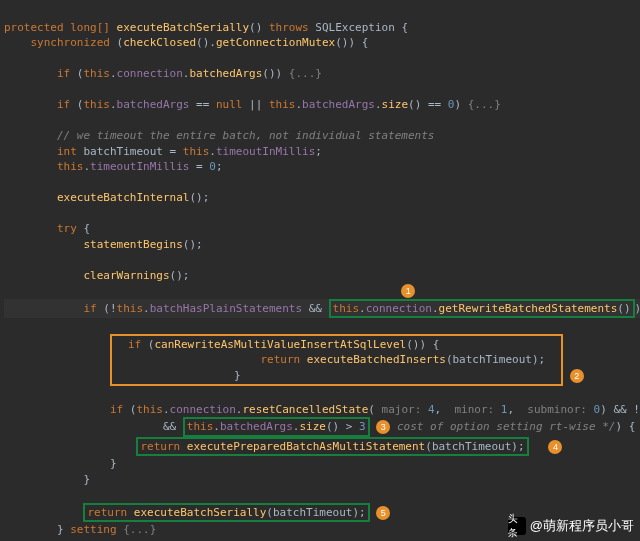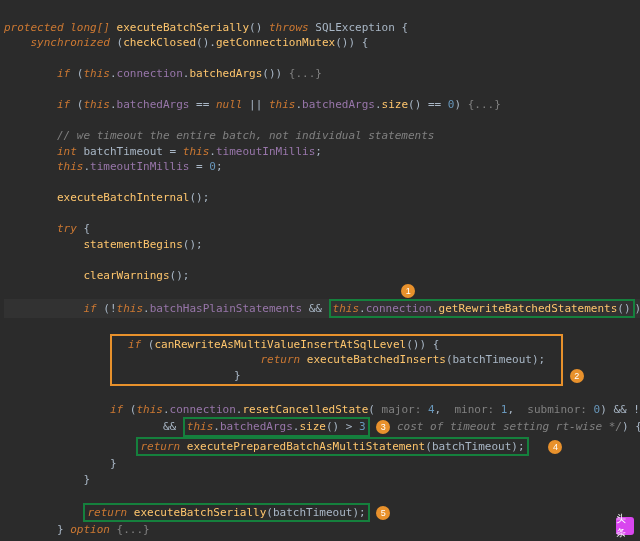--- a/index.html
+++ b/index.html
@@ -12,25 +12,25 @@
     width: 640px;
     height: 541px;
     overflow: hidden;
     position: relative;
   }
   .code-area {
     padding: 4px 0 0 4px;
     white-space: pre;
     line-height: 15.5px;
   }
-  .kw { color: #cc7832; font-style: italic; }
+  .kw { color: #cc7832; }
   .method { color: #ffc66d; }
   .num { color: #6897bb; }
   .comment { color: #808080; font-style: italic; }
-  .this { color: #cc7832; font-style: italic; }
+  .this { color: #cc7832; }
   .field { color: #9876aa; }
   .param { color: #808080; }
   .fold { color: #808080; }
   .highlight-line { background: #323232; display: inline-block; width: 100%; }
   .box {
     border: 2px solid #15803d;
     padding: 0 2px;
     display: inline-block;
     vertical-align: baseline;
   }
@@ -60,21 +60,21 @@
     color: #fff;
     font-family: Arial, "Microsoft YaHei", sans-serif;
     font-size: 13px;
     display: flex;
     align-items: center;
     gap: 4px;
   }
   .wm-logo {
     width: 18px;
     height: 18px;
-    background: #d946ef;
+    background: #000000;
     border-radius: 3px;
     color: #fff;
     font-size: 10px;
     display: flex;
     align-items: center;
     justify-content: center;
   }
 </style>
 </head>
 <body>
@@ -98,26 +98,27 @@
 
             <span class="method">clearWarnings</span>();
                                                             <span class="badge">1</span>
 <span class="highlight-line">            <span class="kw">if</span> (!<span class="this">this</span>.<span class="field">batchHasPlainStatements</span> &amp;&amp; <span class="box"><span class="this">this</span>.<span class="field">connection</span>.<span class="method">getRewriteBatchedStatements</span>()</span>) {</span>
 
                 <span class="box-large"><span class="kw">if</span> (<span class="method">canRewriteAsMultiValueInsertAtSqlLevel</span>()) {
                     <span class="kw">return</span> <span class="method">executeBatchedInserts</span>(<span>batchTimeout</span>);
                 }</span> <span class="badge">2</span>
 
                 <span class="kw">if</span> (<span class="this">this</span>.<span class="field">connection</span>.<span class="method">resetCancelledState</span>( <span class="param">major:</span> <span class="num">4</span>,  <span class="param">minor:</span> <span class="num">1</span>,  <span class="param">subminor:</span> <span class="num">0</span>) &amp;&amp; !<span class="this">this</span>.
-                        &amp;&amp; <span class="box"><span class="this">this</span>.<span class="field">batchedArgs</span>.<span class="method">size</span>() &gt; <span class="num">3</span></span> <span class="badge">3</span><span class="comment"> cost of timeout setting rt-wise */</span>) {
+                        &amp;&amp; <span class="box"><span class="this">this</span>.<span class="field">batchedArgs</span>.<span class="method">size</span>() &gt; <span class="num">3</span></span> <span class="badge">3</span><span class="comment"> cost of option setting rt-wise */</span>) {
                     <span class="box"><span class="kw">return</span> <span class="method">executePreparedBatchAsMultiStatement</span>(<span>batchTimeout</span>);</span>   <span class="badge">4</span>
                 }
             }
 
             <span class="box"><span class="kw">return</span> <span class="method">executeBatchSerially</span>(<span>batchTimeout</span>);</span> <span class="badge">5</span>
-        } <span class="kw">option</span> <span class="fold">{...}</span>
+        } <span class="kw">setting</span> <span class="fold">{...}</span>
     }
 }
 </div>
 
 <div class="watermark">
   <span class="wm-logo">头条</span>
+  <span>@萌新程序员小哥</span>
 </div>
 
 </body></html>

